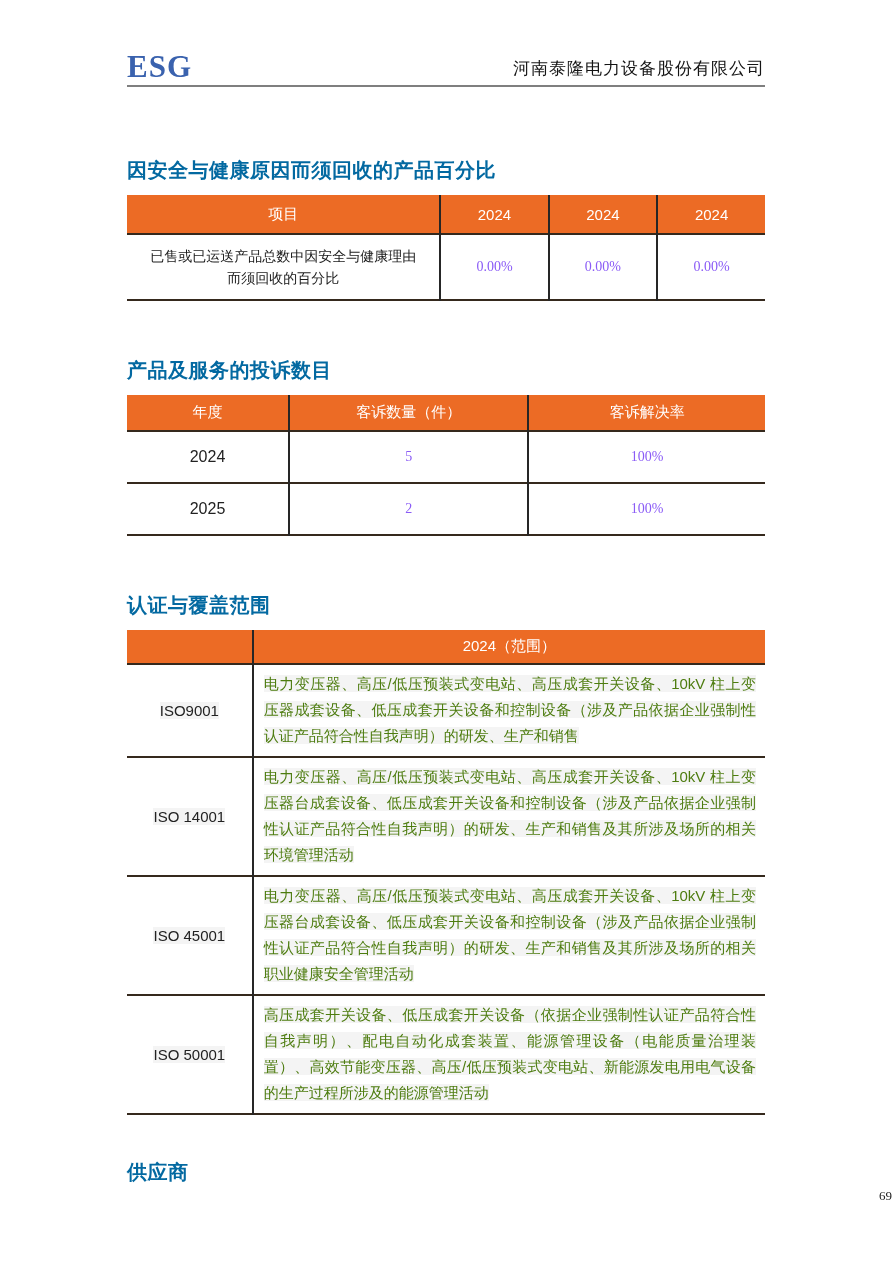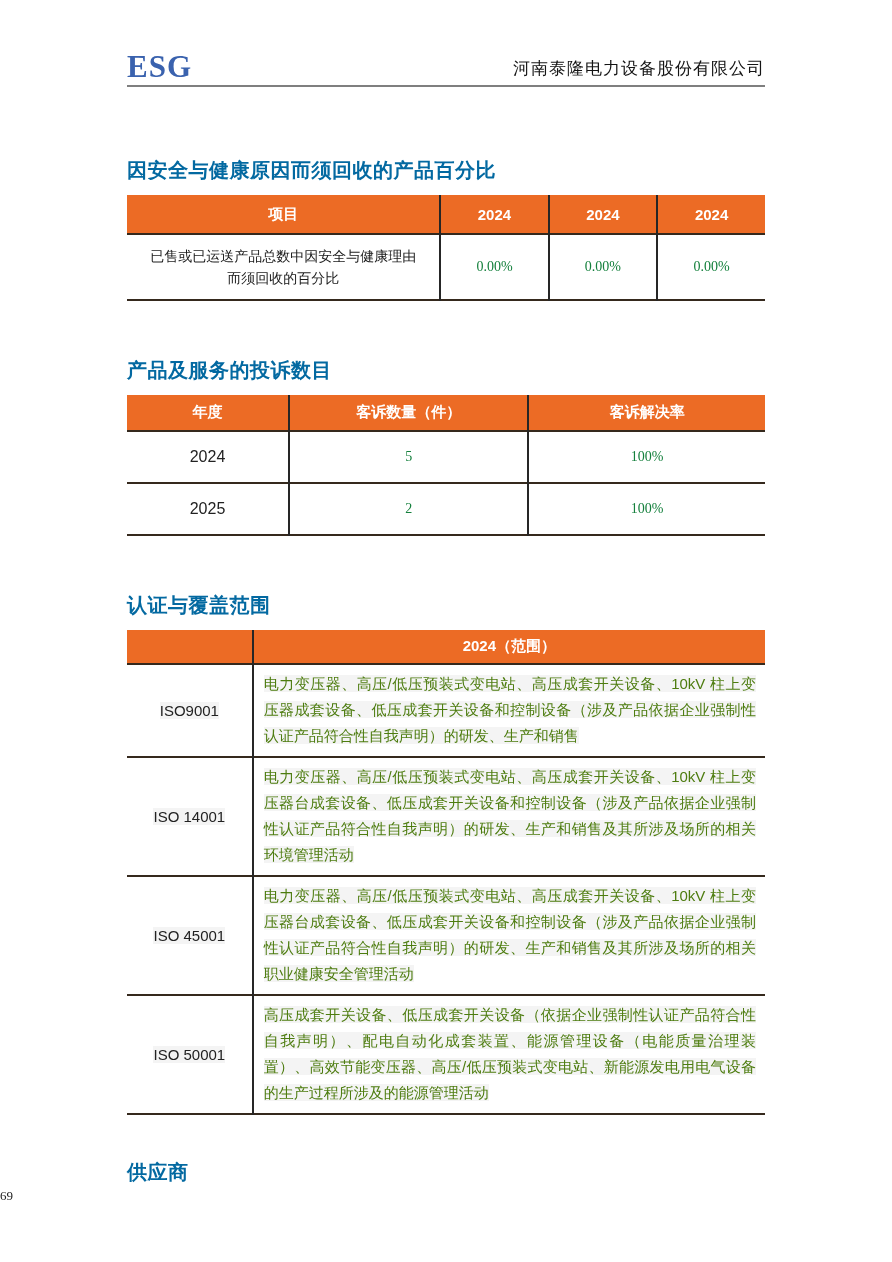--- a/index.html
+++ b/index.html
@@ -54,33 +54,33 @@
   
   table {
     border-collapse: collapse;
     width: 100%;
     table-layout: fixed;
     margin-top: 11px;
   }
   th {
     background: #ec6b25;
     color: #ffffff;
-    font-weight: bold;
+    font-weight: normal;
     font-size: 15px;
     text-align: center;
     vertical-align: middle;
   }
   td { text-align: center; vertical-align: middle; }
   .vline { border-left: 2px solid #262626; }
   thead tr { border-bottom: 2px solid #35291d; }
   tbody tr { border-bottom: 2px solid #35291d; }
   .num {
     font-family: "Liberation Serif", "DejaVu Serif", serif;
     font-size: 14px;
-    color: #15803d;
+    color: #8b5cf6;
   }
 
   
   .t1 th { height: 36px; }
   .t1 td { height: 56px; font-size: 14px; }
   .t1 .cell-label { padding: 4px 18px; line-height: 22px; }
 
   
   .t2 th { height: 33px; }
   .t2 td { height: 48px; }
@@ -95,21 +95,21 @@
     font-size: 15px;
     line-height: 26px;
     color: #4d7c0f;
   }
   .hl { background: #f4f4f4; }
 
   
   .page-number {
     position: absolute;
     bottom: 58px; left: 0; right: 0;
-    text-align: left;
+    text-align: right;
     font-family: "Liberation Serif", "DejaVu Serif", serif;
     font-size: 13px;
     color: #222;
   }
 </style>
 </head>
 <body>
 
 <div class="page">
   <div class="content">

